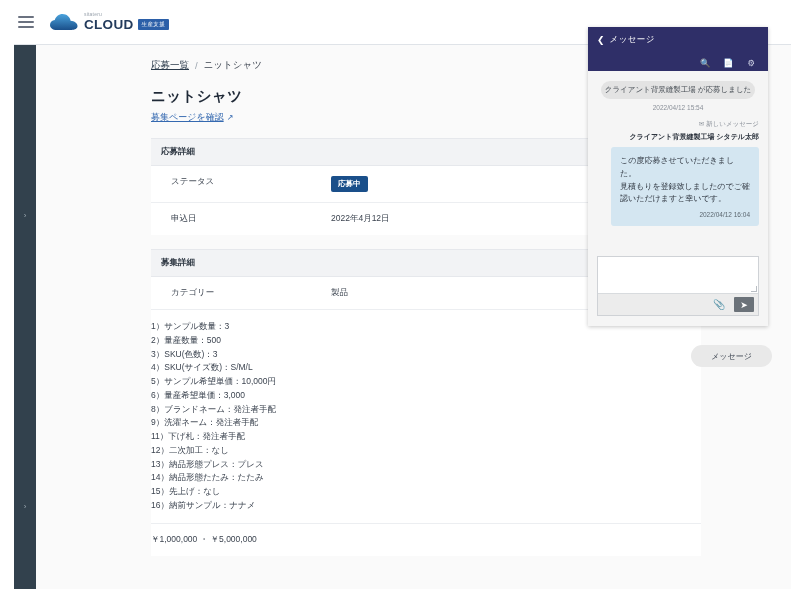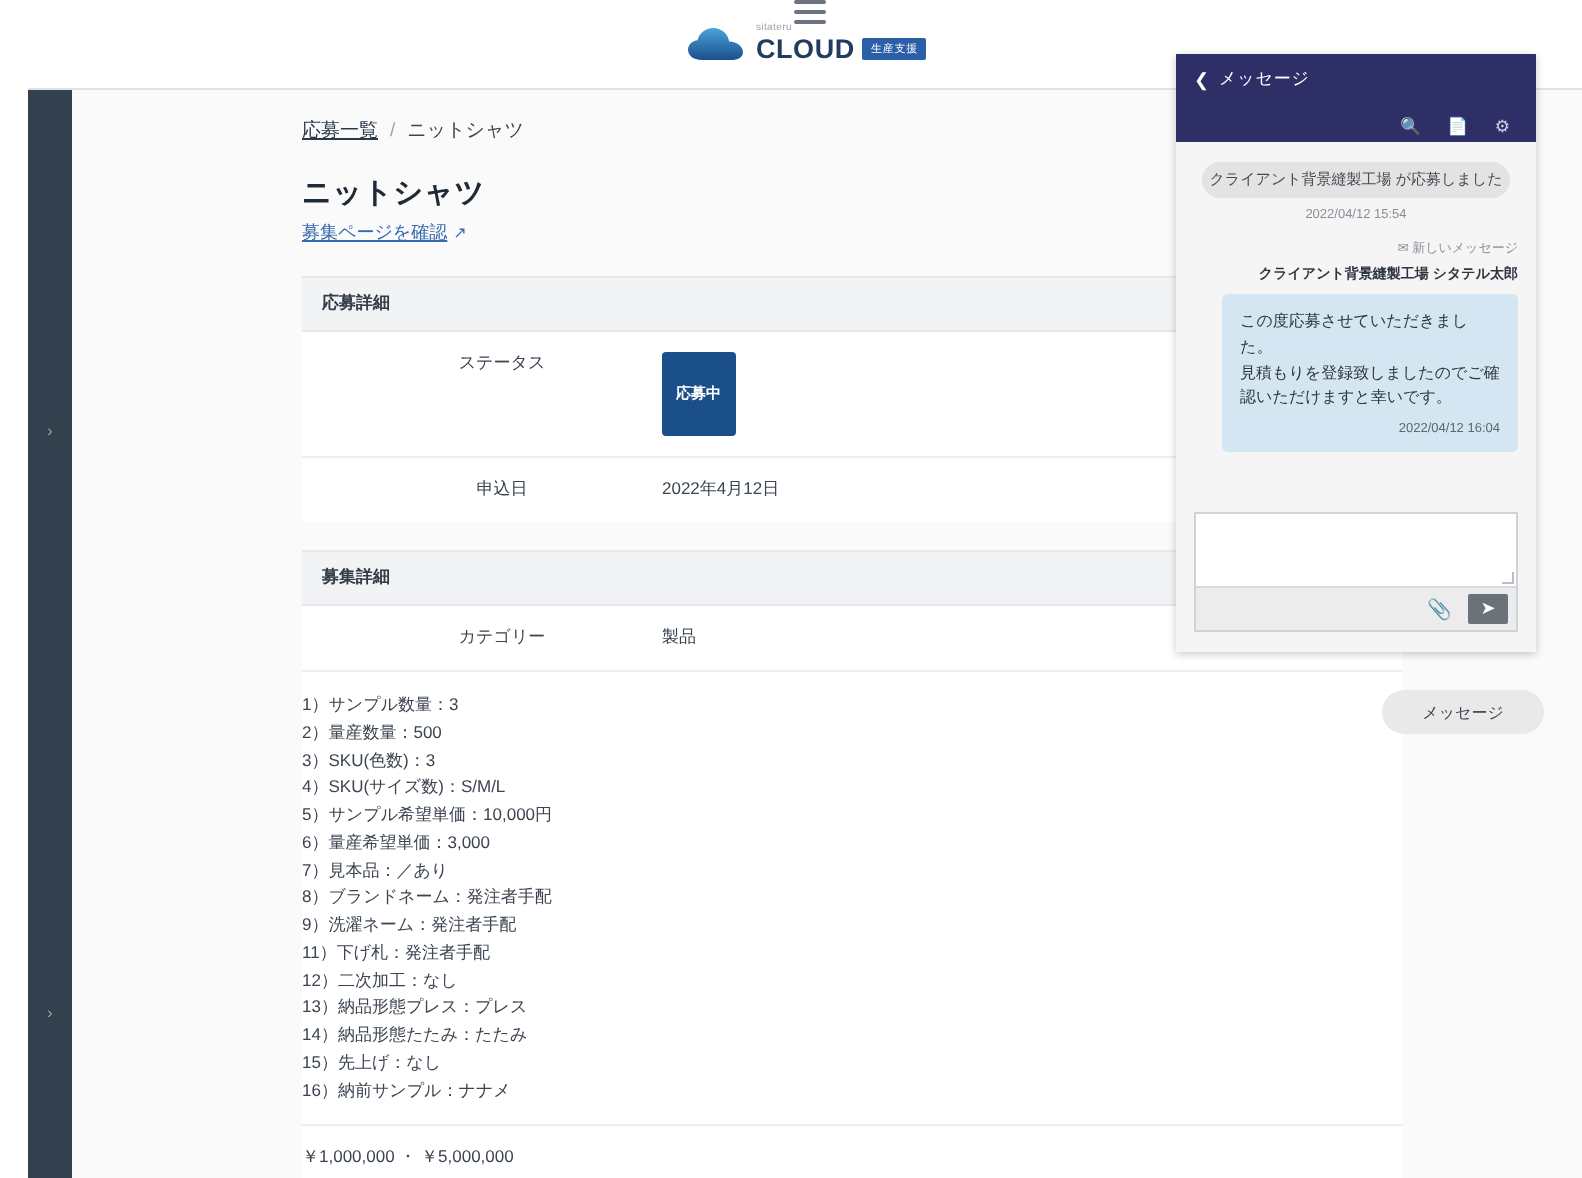--- a/index.html
+++ b/index.html
@@ -7,21 +7,21 @@
     width: 791px; height: 589px;
     font-family: "Liberation Sans", "DejaVu Sans", sans-serif;
     background: #ffffff;
     overflow: hidden;
   }
   #app { position: relative; width: 791px; height: 589px; background: #ffffff; }
 
   
   .topbar {
     position: absolute; left: 0; top: 0; width: 791px; height: 44px;
-    background: #ffffff; display: flex; align-items: center; flex-direction: column;
+    background: #ffffff; display: flex; align-items: center;
   }
   .hamburger {
     margin-left: 18px; width: 16px; height: 12px;
     display: flex; flex-direction: column; justify-content: space-between;
     cursor: pointer;
   }
   .hamburger i { display: block; height: 1.6px; background: #6b7280; border-radius: 1px; }
 
   .logo-wrap { margin-left: 16px; display: flex; align-items: flex-end; gap: 4px; }
   .logo-cloud {
@@ -81,29 +81,29 @@
     padding: 7px 0 7px 10px; width: 550px;
   }
   .tbl { width: 550px; background: #ffffff; }
   .row {
     display: flex; border-bottom: 1px solid #eceef1; background: #fff;
     min-height: 32px; align-items: flex-start;
   }
   .row:last-child { border-bottom: none; }
   .row .k {
     width: 180px; padding: 10px 0 10px 20px;
-    font-size: 8.5px; color: #3c4450; font-weight: 400; text-align: center;
+    font-size: 8.5px; color: #3c4450; font-weight: 400;
   }
   .row .v {
     flex: 1; padding: 10px 10px 10px 0;
     font-size: 8.5px; color: #3c4450;
   }
   .badge-status {
     display: inline-block; background: #1a4f8a; color: #fff;
-    font-size: 7.5px; font-weight: 700; padding: 16px 7px; border-radius: 2px;
+    font-size: 7.5px; font-weight: 700; padding: 3px 7px; border-radius: 2px;
   }
   .bullets { line-height: 1.62; font-size: 8.5px; color: #3c4450; }
   .bullets div { white-space: nowrap; }
 
   
   .msg-panel {
     position: absolute; left: 588px; top: 27px; width: 180px; height: 299px;
     background: #f5f5f5; box-shadow: 0 1px 4px rgba(0,0,0,.22);
     display: flex; flex-direction: column; z-index: 10;
   }
@@ -238,21 +238,20 @@
           </div>
           <div class="row">
             <div class="v">
               <div class="bullets" id="content-items">
                   <div>1）サンプル数量：3</div>
                   <div>2）量産数量：500</div>
                   <div>3）SKU(色数)：3</div>
                   <div>4）SKU(サイズ数)：S/M/L</div>
                   <div>5）サンプル希望単価：10,000円</div>
                   <div>6）量産希望単価：3,000</div>
-                  <div>7）見本品：／あり</div>
                   <div>8）ブランドネーム：発注者手配</div>
                   <div>9）洗濯ネーム：発注者手配</div>
                   <div>11）下げ札：発注者手配</div>
                   <div>12）二次加工：なし</div>
                   <div>13）納品形態プレス：プレス</div>
                   <div>14）納品形態たたみ：たたみ</div>
                   <div>15）先上げ：なし</div>
                   <div>16）納前サンプル：ナナメ</div>
                 </div>
             </div>

